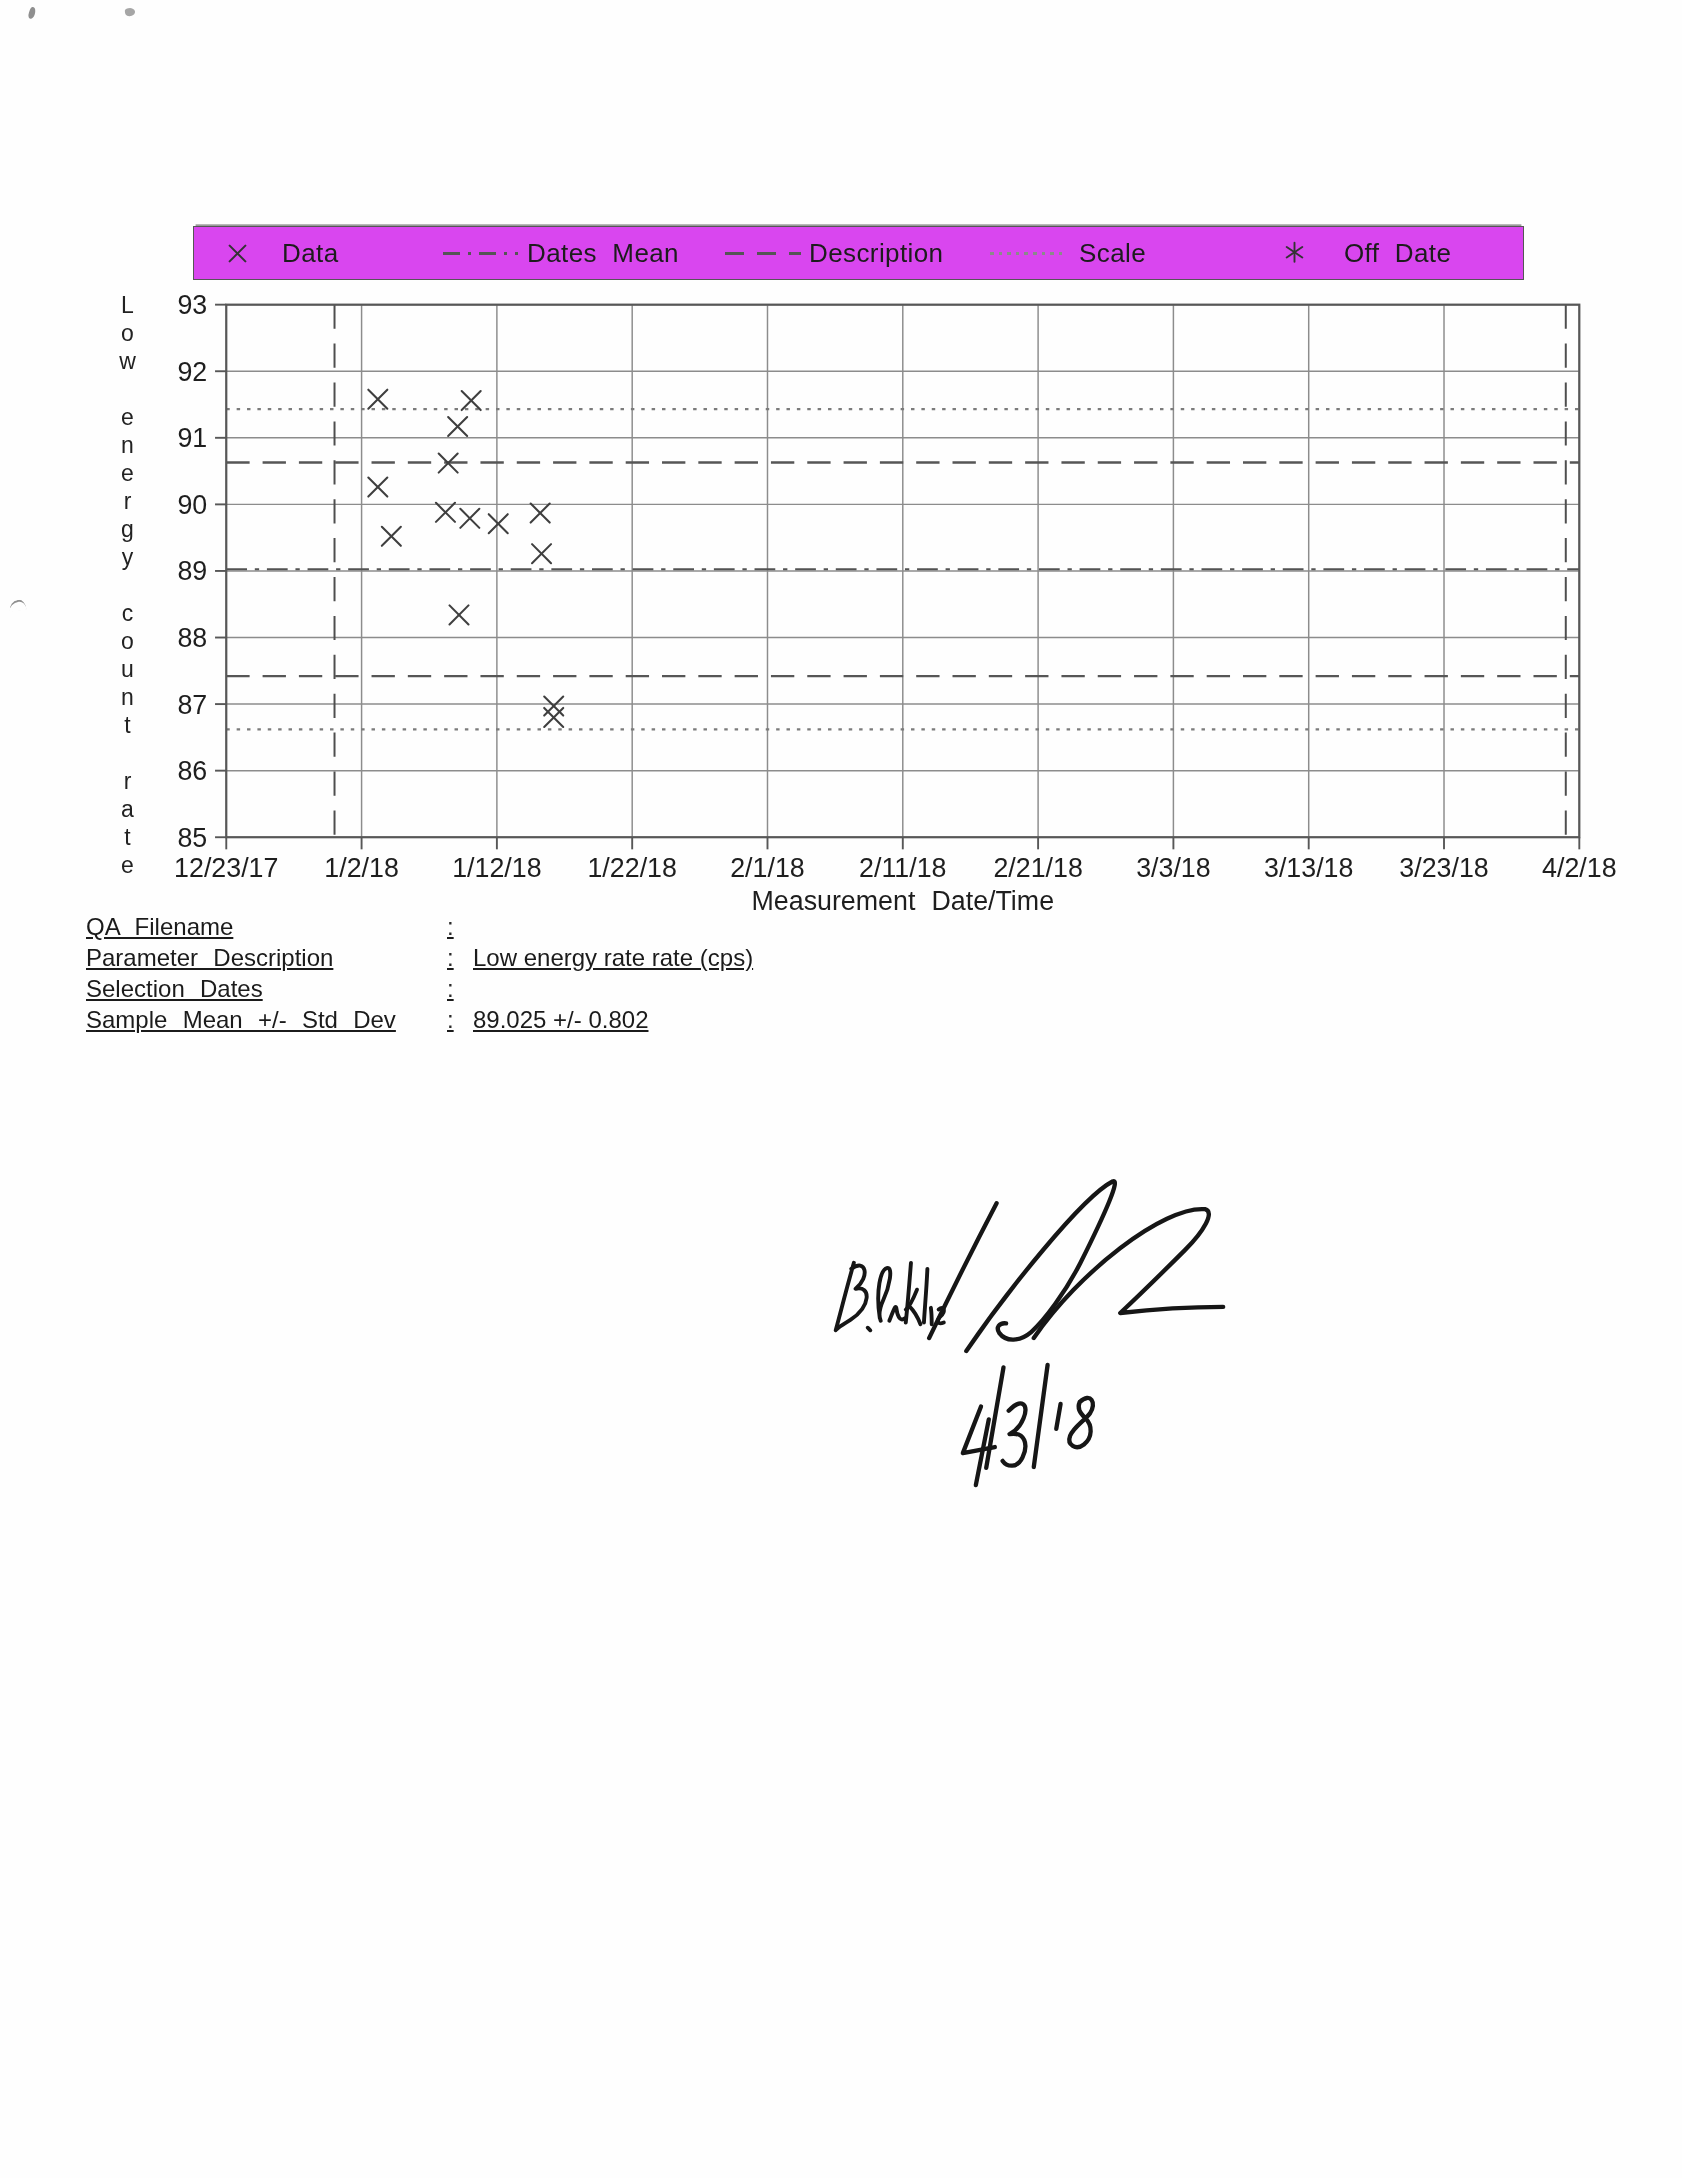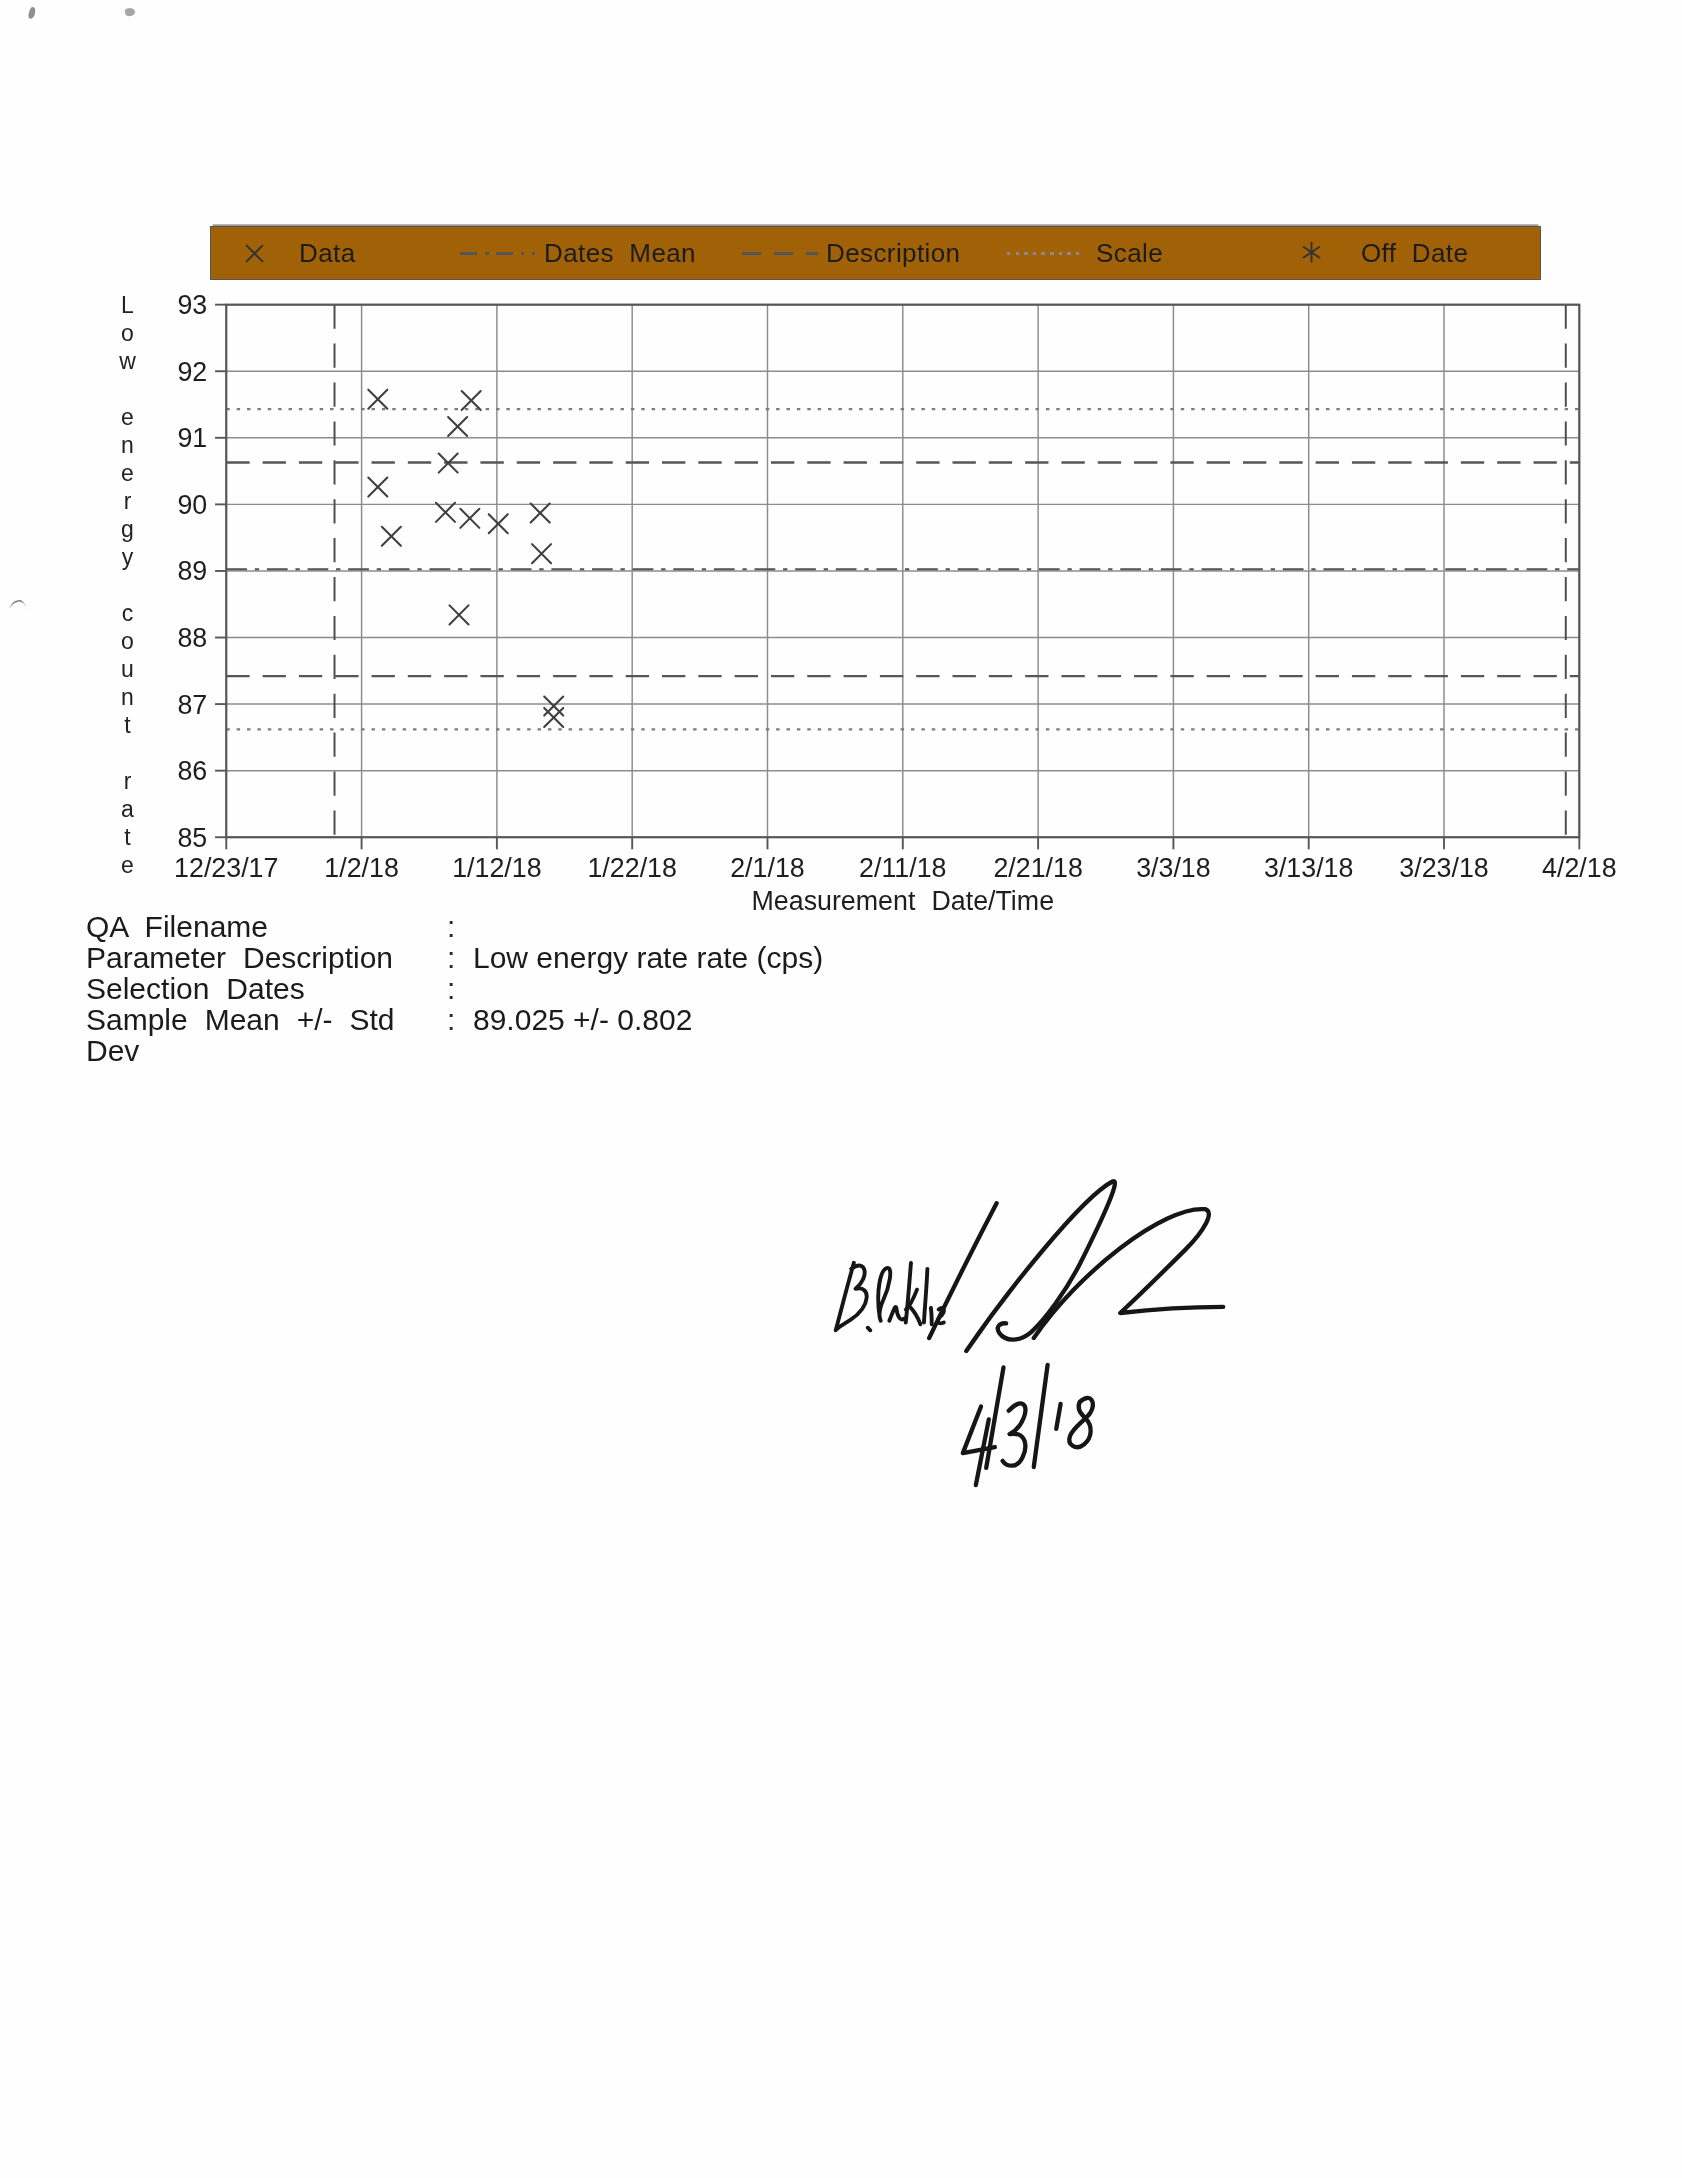--- a/index.html
+++ b/index.html
@@ -5,22 +5,22 @@
   html,body{margin:0;padding:0;background:#e8e8e8;}
   .page{position:relative;width:1683px;height:2178px;background:#fefefe;overflow:hidden;
         font-family:"Liberation Sans", sans-serif;color:#1f1f1f;}
   
   .speck{position:absolute;background:#6a6a6a;border-radius:40% 60% 50% 50%;opacity:.75;}
   .speck.s1{left:29px;top:7px;width:6px;height:12px;transform:rotate(18deg);}
   .speck.s2{left:125px;top:7.8px;width:10.4px;height:7.8px;transform:rotate(-12deg);opacity:.6;}
   .curl{position:absolute;left:8.6px;top:600px;width:17.3px;height:8.6px;border-top:2.6px solid #7d7d7d;
         border-radius:60% 40% 0 0/100% 100% 0 0;transform:rotate(-8deg);opacity:.85;}
   
-  .legend{position:absolute;left:210px;top:226px;width:1329px;height:52px;
-          border:1.7px solid #565656;box-shadow:0 -4.3px 0 -2.6px #9a9a9a;background:#a16207;}
+  .legend{position:absolute;left:193px;top:226px;width:1329px;height:52px;
+          border:1.7px solid #565656;box-shadow:0 -4.3px 0 -2.6px #9a9a9a;background:#d946ef;}
   .lg-label{position:absolute;top:11.2px;font-size:26px;letter-spacing:0.4px;word-spacing:7.8px;color:#1c1c1c;}
   .lg-mark{position:absolute;top:15.6px;}
   .lg-line{position:absolute;top:25px;height:2.6px;}
   .dashdot{background:repeating-linear-gradient(90deg,#555 0 17.3px,transparent 17.3px 25px,#555 25px 28.5px,transparent 28.5px 36px);}
   .dashed{background:repeating-linear-gradient(90deg,#555 0 19px,transparent 19px 32px);}
   .dotted{background:repeating-linear-gradient(90deg,#8a8a8a 0 3.5px,transparent 3.5px 8.6px);}
   
   .ycol{position:absolute;left:112px;top:291px;width:31px;text-align:center;}
   .yl{height:28px;line-height:28px;font-size:23px;color:#222;}
   
@@ -29,21 +29,21 @@
   .grid{stroke:#8c8c8c;stroke-width:1.7;}
   .frame{fill:none;stroke:#575757;stroke-width:2.5;}
   .tick{stroke:#575757;stroke-width:2.2;}
   .mean{stroke:#525252;stroke-width:2.5;stroke-dasharray:24 9 5 9;fill:none;}
   .inv{stroke:#565656;stroke-width:2.7;stroke-dasharray:27 15;fill:none;}
   .act{stroke:#7b7b7b;stroke-width:2.7;stroke-dasharray:4 8;fill:none;}
   .sel{stroke:#4e4e4e;stroke-width:2.3;stroke-dasharray:28 17;fill:none;}
   .pt{stroke:#3f3f3f;stroke-width:2.4;stroke-linecap:round;}
   .mk{stroke:#333;fill:none;stroke-linecap:round;}
   
-  .footer{position:absolute;left:86px;top:911px;font-size:30px;color:#1b1b1b;}
+  .footer{position:absolute;left:86px;top:911px;font-size:24px;color:#1b1b1b;text-decoration:underline;}
   .f-row{display:flex;height:31px;line-height:31px;}
   .f-label{width:361px;word-spacing:8.6px;}
   .f-colon{width:26px;color:#2a2a2a;}
   .f-value{white-space:pre;}
   
   .sig{position:absolute;left:821px;top:1159px;}
   .sig path{fill:none;stroke:#161616;stroke-linecap:round;stroke-linejoin:round;}
   .sig .nm{stroke-width:4.5px;}
   .sig .big{stroke-width:5px;}
   .sig .dt{stroke-width:5px;}

